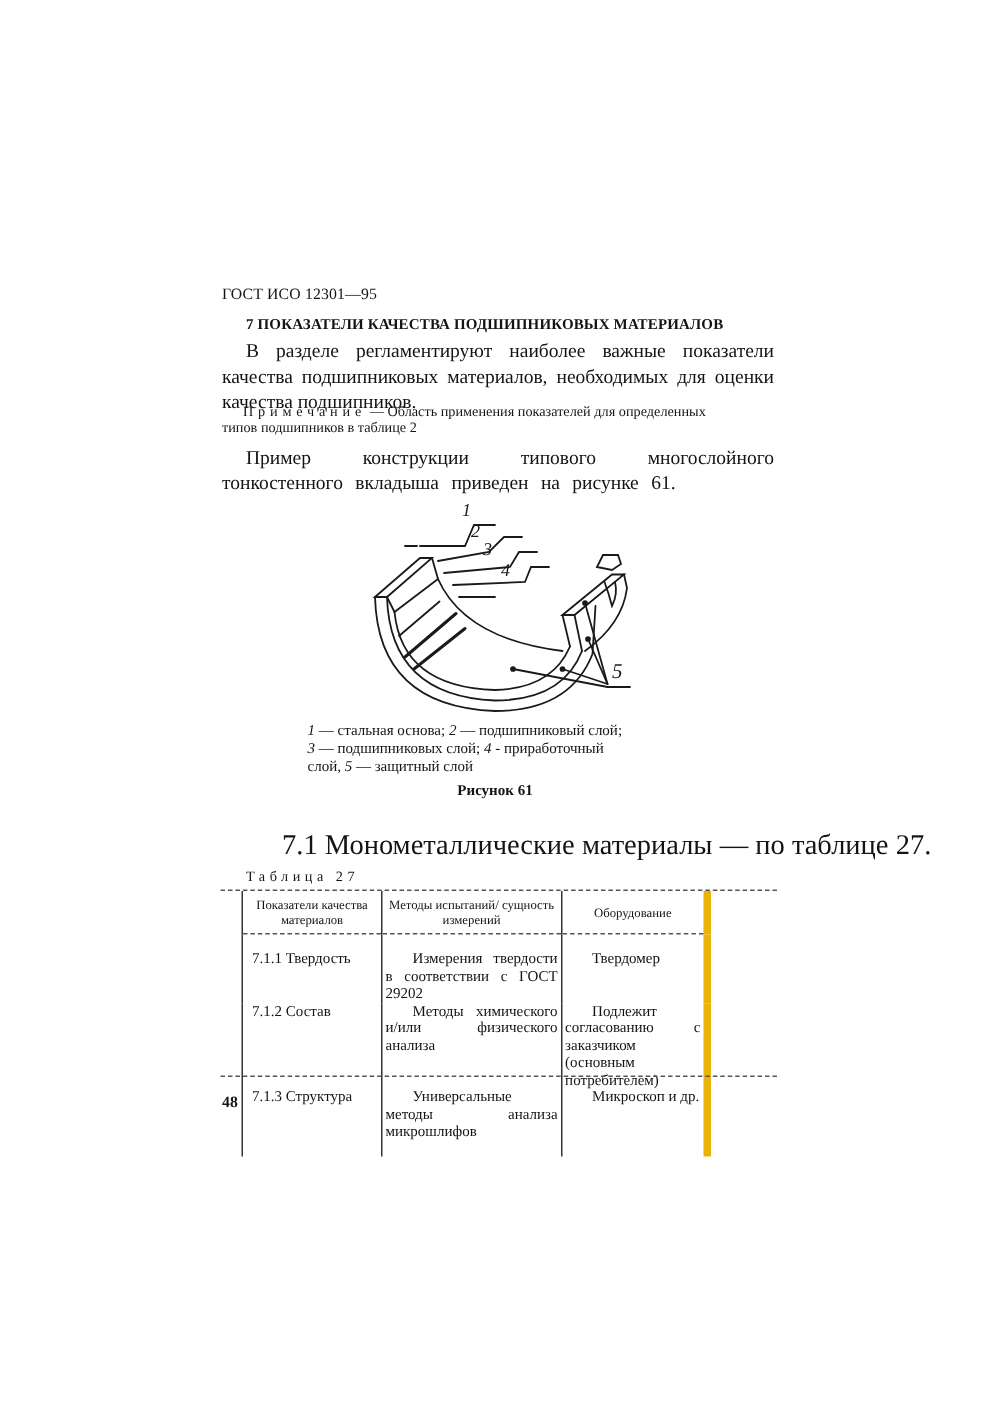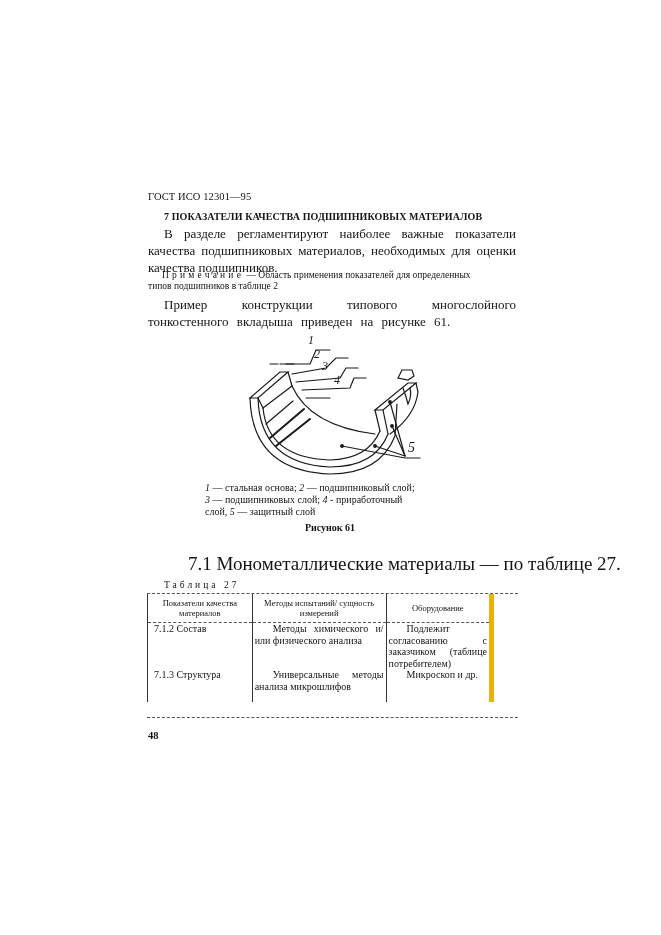--- a/index.html
+++ b/index.html
@@ -20,21 +20,21 @@
     .note-lead { letter-spacing: 3.2px; }
     .note-line2 { margin-left: -14px; }
     .p2 { top: 296px; word-spacing: 5px; }
     .figure { left: 230px; top: 326px; width: 222px; height: 155px; }
     .caption { left: 205px; top: 482px; width: 250px; font-size: 10px; line-height: 12px; text-align: left; }
     .caption i { font-style: italic; }
     .fig-title { left: 205px; top: 522px; width: 250px; font-size: 10px; font-weight: bold; text-align: center; }
     .subsection { left: 164px; top: 553px; font-size: 19px; margin-left: 24px; }
     .table-label { left: 164px; top: 580px; font-size: 9.5px; letter-spacing: 3px; }
     table.t27 {
-      position: absolute; left: 147px; top: 594px; width: 347px;
+      position: absolute; left: 161px; top: 594px; width: 313px;
       border-collapse: collapse; font-size: 10px; line-height: 11.5px;
     }
     table.t27 th {
       font-weight: normal; font-size: 8.5px; line-height: 10px; padding: 4px 3px;
       border-bottom: 1px dashed #555; text-align: center; vertical-align: middle;
     }
     table.t27 td { padding: 0 2px; vertical-align: top; }
     table.t27 tr.first td { padding-top: 11px; }
     table.t27 tr.last td { padding-bottom: 10px; }
     table.t27 .c1 { width: 108px; border-left: 1px solid #333; border-right: 1px solid #333; padding-left: 6px; }
@@ -123,24 +123,29 @@
 <div class="abs table-top"></div>
 <table class="t27">
   <thead>
     <tr>
       <th class="c1">Показатели качества материалов</th>
       <th class="c2">Методы испытаний/ сущность измерений</th>
       <th class="c3">Оборудование</th>
     </tr>
   </thead>
   <tbody>
+    <tr class="first">
+      <td class="c1">7.1.1 Твердость</td>
+      <td class="c2"><span class="ind"></span><span>Измерения твердости в соответствии с ГОСТ 29202</span></td>
+      <td class="c3"><span class="ind"></span><span>Твердомер</span></td>
+    </tr>
     <tr>
       <td class="c1">7.1.2 Состав</td>
       <td class="c2"><span class="ind"></span><span>Методы химического и/или физического анализа</span></td>
-      <td class="c3"><span class="ind"></span><span>Подлежит согласованию с заказчиком (таблице потребителем)</span></td>
+      <td class="c3"><span class="ind"></span><span>Подлежит согласованию с заказчиком (основным потребителем)</span></td>
     </tr>
     <tr class="last">
       <td class="c1">7.1.3 Структура</td>
       <td class="c2"><span class="ind"></span><span>Универсальные методы анализа микрошлифов</span></td>
       <td class="c3"><span class="ind"></span><span>Микроскоп и др.</span></td>
     </tr>
   </tbody>
 </table>
 <div class="abs table-bottom"></div>
 

